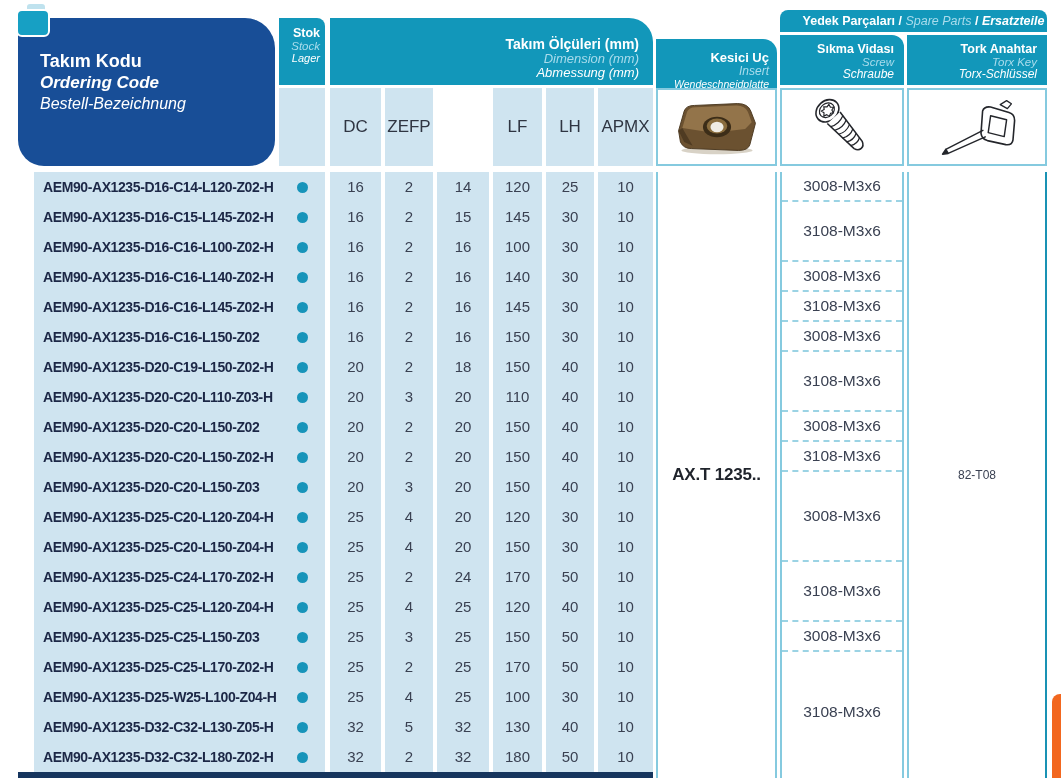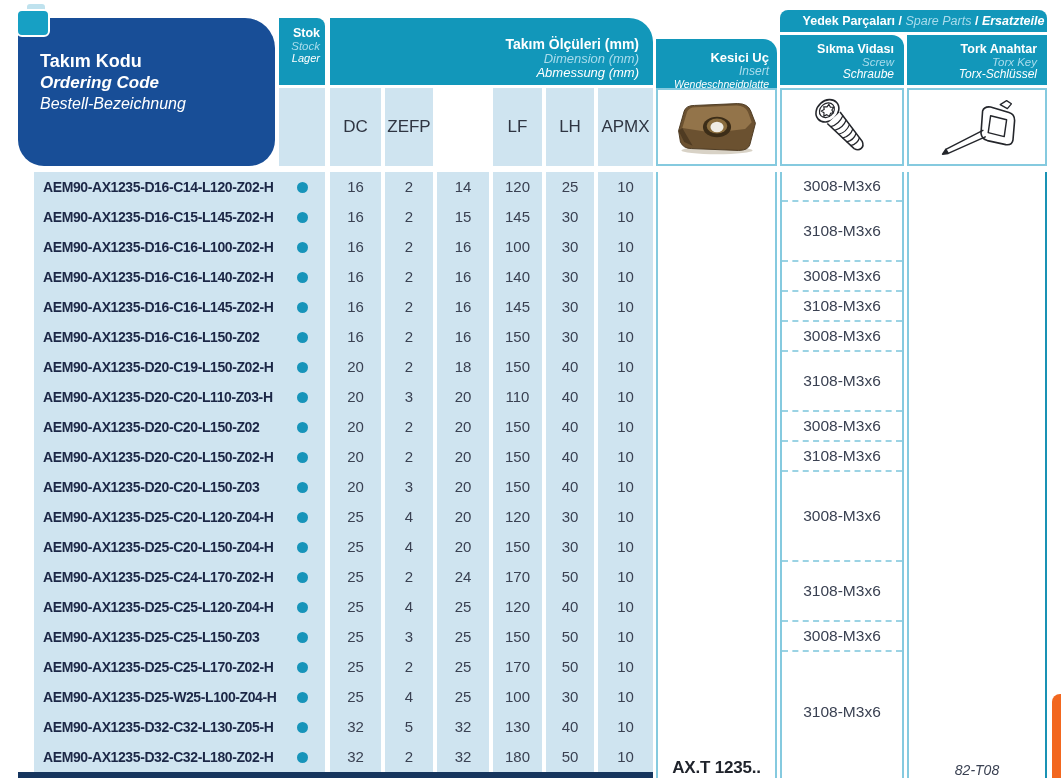--- a/index.html
+++ b/index.html
@@ -55,23 +55,23 @@
   .cell{height:30px;box-sizing:border-box;}
   .code-cell{line-height:30px;font-size:14px;font-weight:bold;letter-spacing:-0.4px;
     color:#1c2746;padding-left:9px;white-space:nowrap;}
   .num-cell{line-height:30px;font-size:15px;color:#3a4152;text-align:center;}
   .dot-cell{display:flex;align-items:center;justify-content:center;}
   .dot{width:11px;height:11px;border-radius:50%;background:#1794ba;}
   
   .rcol{position:absolute;top:172px;height:606px;background:#fff;box-sizing:border-box;
     border-left:2px solid #85cadf;border-right:2px solid #85cadf;}
   .rcol-torx{border-right:2px solid #1992b4;}
-  .center-code{display:flex;align-items:flex-end;justify-content:center;}
+  .center-code{display:flex;align-items:center;justify-content:center;}
   .insert-code{font-size:17px;font-weight:bold;color:#20242c;letter-spacing:-0.2px;}
-  .torx-code{font-size:14px;color:#3a4152;font-style:italic;}
+  .torx-code{font-size:12px;color:#3a4152;}
   .screw-group{display:flex;align-items:center;justify-content:center;box-sizing:border-box;
     font-size:15.5px;color:#3a4152;border-bottom:2px dashed #9bd3e4;}
   .screw-group:last-child{border-bottom:none;}
   
   .bottom-bar{position:absolute;left:18px;top:772px;width:635px;height:6px;background:#16355e;}
   .orange-tab{position:absolute;left:1052px;top:694px;width:9px;height:84px;background:#f2671f;
     border-radius:8px 0 0 0;}
   .tab-icon{position:absolute;left:16px;top:2px;width:38px;height:34px;z-index:3;}
   .tab-notch{position:absolute;left:9px;top:0;width:18px;height:15px;background:#bfe2ee;
     border:2px solid #fff;border-radius:5px;}

